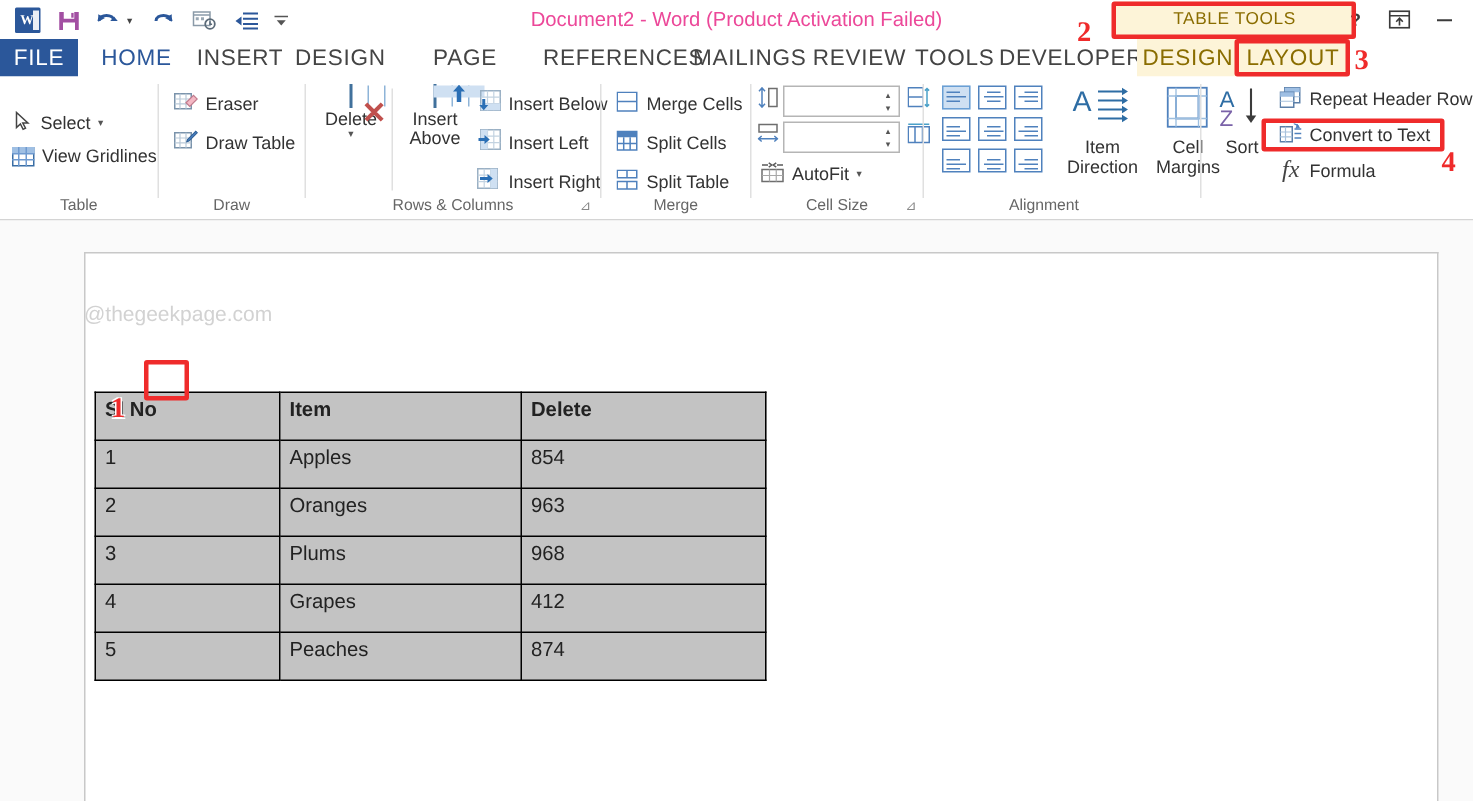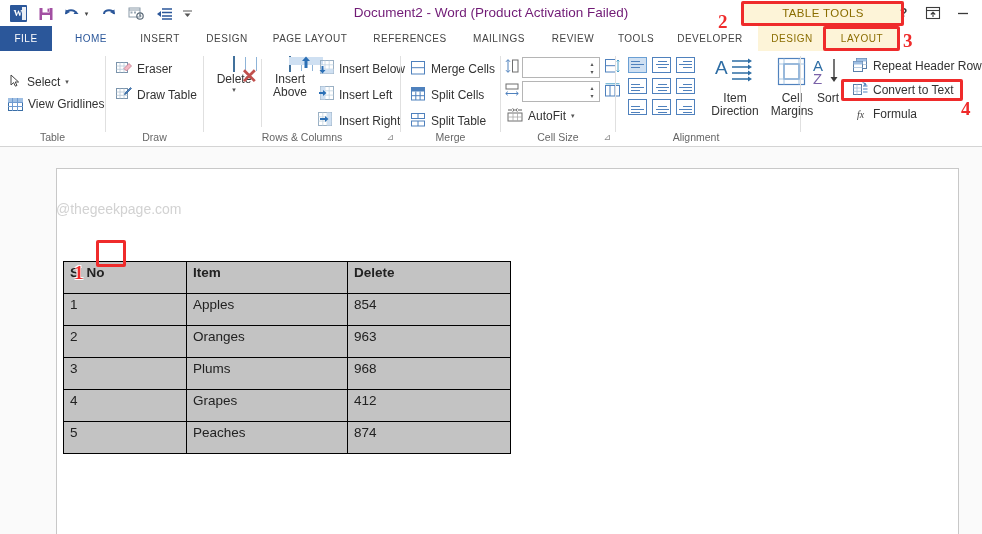--- a/index.html
+++ b/index.html
@@ -15,33 +15,33 @@
   .titlebar{position:absolute;left:0;top:0;width:982px;height:26px;background:#ffffff;}
   .qat{position:absolute;left:4px;top:3px;display:flex;align-items:center;gap:0;}
   .qat .ic{width:28px;height:21px;display:flex;align-items:center;justify-content:center;}
   .wordlogo{width:17px;height:17px;background:#2b579a;border-radius:1px;position:relative;
     display:flex;align-items:center;justify-content:center;}
   .wordlogo::after{content:"W";color:#fff;font-size:9px;font-weight:bold;font-family:"Liberation Serif",serif;line-height:1;}
   .wordlogo .pg{position:absolute;right:1px;top:2px;width:4px;height:13px;background:#fff;opacity:.9;}
   .caret{font-size:7px;color:#444;margin-left:-3px;}
 
   .title{position:absolute;left:0;top:0;width:982px;height:26px;line-height:26px;
-    text-align:center;font-size:13.5px;color:#701a75;}
+    text-align:center;font-size:13.5px;color:#ec4899;}
 
   .tabletools{position:absolute;left:742px;top:1px;width:162px;height:24px;
     background:#fdf4d8;color:#8a6d00;font-size:11.5px;letter-spacing:.4px;
     text-align:center;line-height:24px;}
 
   .winbtns{position:absolute;right:4px;top:2px;display:flex;align-items:center;gap:0;}
   .winbtns .wb{width:30px;height:22px;display:flex;align-items:center;justify-content:center;
     color:#444;font-size:13px;}
 
   
   .tabrow{position:absolute;left:0;top:26px;width:982px;height:25px;background:#ffffff;}
-  .tab{position:absolute;top:0;height:25px;line-height:25px;font-size:10px;
+  .tab{position:absolute;top:0;height:25px;line-height:25px;font-size:15px;
     letter-spacing:.5px;color:#444;text-align:center;}
   .tab.file{background:#2b579a;color:#fff;left:0;width:52px;}
   .tab.home{color:#2b579a;}
   .tab.ctx{background:#fdf4d8;color:#8a6d00;}
 
   
   .ribbon{position:absolute;left:0;top:51px;width:982px;height:95px;background:#ffffff;
     border-bottom:1px solid #d4d4d4;}
   .grp{position:absolute;top:0;height:94px;}
   .grp .glabel{position:absolute;bottom:2px;left:0;width:100%;text-align:center;
@@ -106,21 +106,21 @@
 
   
   .alignbtn{width:19px;height:16px;border:1px solid #4f81bd;box-sizing:border-box;
     background:#fff;position:relative;display:inline-block;}
   .alignbtn i{position:absolute;height:1.4px;background:#4f81bd;}
   .alignbtn.sel{background:#cfe0f2;border-color:#6a9fd4;}
 
   .spinbox{width:76px;height:19px;border:1px solid #b5b5b5;background:#fff;position:relative;}
   .spin{position:absolute;right:1px;top:1px;width:12px;height:17px;display:flex;
     flex-direction:column;align-items:center;justify-content:space-around;color:#555;font-size:6px;}
-  .fx{font-family:"Liberation Serif",serif;font-style:italic;font-size:10px;color:#444;}
+  .fx{font-family:"Liberation Serif",serif;font-style:italic;font-size:16px;color:#444;}
 </style>
 </head>
 <body>
 
 <div class="app">
 
   <div class="titlebar">
 
     <div class="qat">
       <div class="ic">

